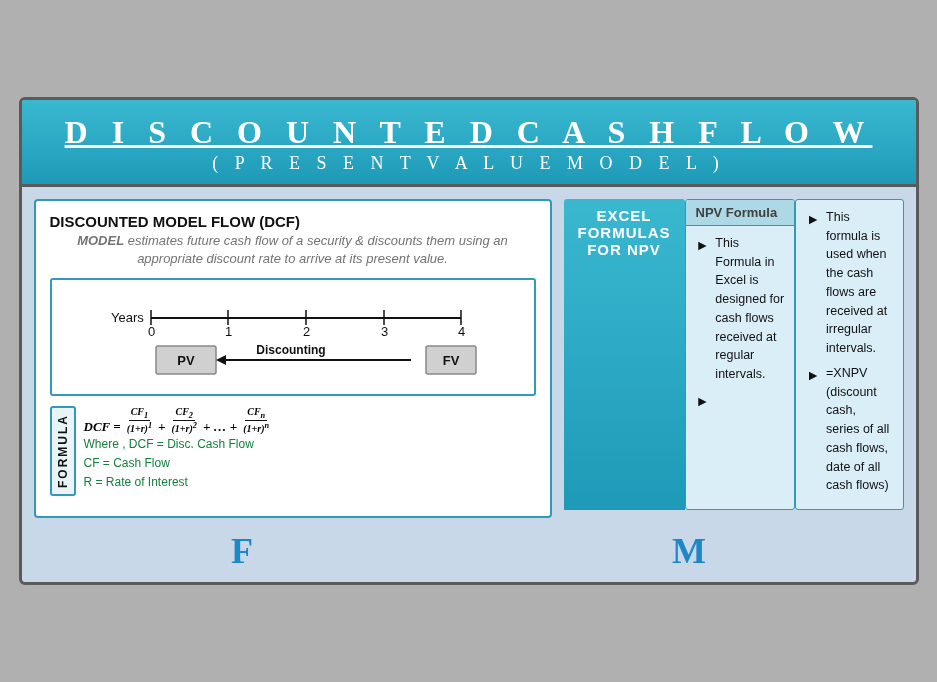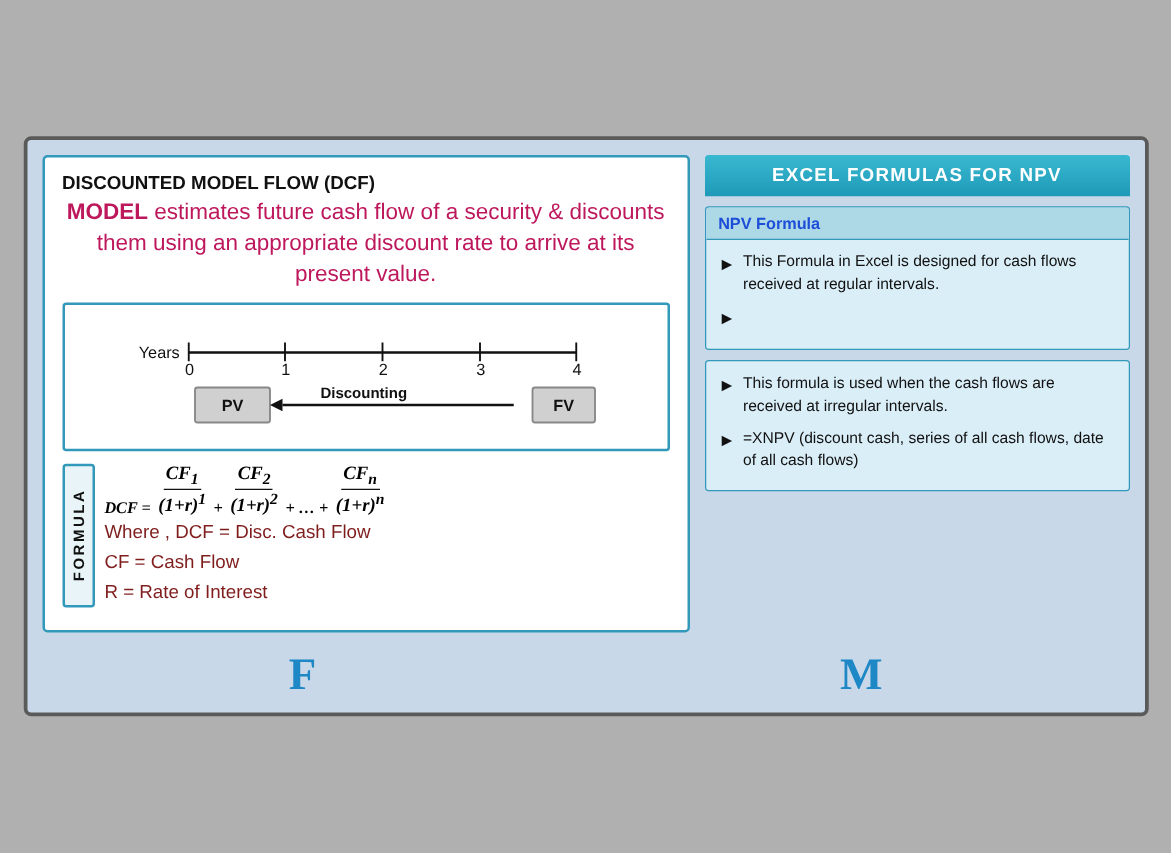--- a/index.html
+++ b/index.html
@@ -55,25 +55,26 @@
       border-radius: 4px;
       padding: 12px 14px;
     }
     .dcf-title {
       font-size: 15px;
       font-weight: bold;
       color: #111;
       margin-bottom: 2px;
     }
     .dcf-desc {
-      font-size: 18px;
-      color: #be185d;
+      font-size: 13px;
+      color: #737373;
       text-align: center;
       margin-bottom: 10px;
       line-height: 1.4;
+      font-style: italic;
     }
     
     .timeline-box {
       border: 2px solid #3399bb;
       border-radius: 3px;
       padding: 10px 14px 10px 10px;
       margin-bottom: 10px;
       background: white;
     }
     .timeline-svg {
@@ -103,29 +104,29 @@
       margin-right: 8px;
       align-self: stretch;
       display: flex;
       align-items: center;
       justify-content: center;
     }
     .formula-content {
       flex: 1;
     }
     .formula-vars {
-      font-size: 15px;
-      color: #7f1d1d;
+      font-size: 12px;
+      color: #15803d;
       line-height: 1.6;
     }
     
     .right-panel {
       width: 340px;
       display: flex;
-      flex-direction: column;
+      flex-direction: row;
       gap: 0;
     }
     .excel-header {
       background: linear-gradient(to bottom, #3ab8d0, #1e9ab8);
       color: white;
       font-size: 15px;
       font-weight: bold;
       letter-spacing: 1px;
       padding: 8px 14px;
       text-align: center;
@@ -138,21 +139,21 @@
       border-radius: 3px;
       margin-bottom: 8px;
       overflow: hidden;
     }
     .npv-card-header {
       background: #add8e6;
       font-weight: bold;
       font-size: 13px;
       padding: 5px 10px;
       border-bottom: 1.5px solid #3399bb;
-      color: #1d4ed8;
+      color: #404040;
     }
     .npv-card-body {
       padding: 8px 10px;
       font-size: 12.5px;
       color: #111;
       line-height: 1.5;
     }
     .npv-item {
       display: flex;
       flex-direction: row;
@@ -177,21 +178,21 @@
       font-weight: bold;
       color: #1e88c7;
       font-family: Georgia, serif;
     }
     
     .frac {
       display: inline-flex;
       flex-direction: column;
       align-items: center;
       vertical-align: middle;
-      font-size: 15px;
+      font-size: 10px;
       font-style: italic;
       font-family: Georgia, serif;
       margin: 0 1px;
     }
     .frac-num {
       border-bottom: 1.5px solid #111;
       padding: 0 2px;
       font-weight: bold;
     }
     .frac-den {
@@ -207,20 +208,24 @@
       font-family: Georgia, serif;
       font-style: italic;
       font-weight: bold;
     }
   </style>
 </head>
 <body>
 
 <div class="main-container">
 
+  <div class="title-banner">
+    <div class="title-main">D I S C O U N T E D   C A S H   F L O W</div>
+    <div class="title-sub">( P R E S E N T   V A L U E   M O D E L )</div>
+  </div>
 
   <div class="content-row">
 
     <div class="left-panel">
       <div class="dcf-title">
         <span>DISCOUNTED MODEL FLOW (DCF)</span>
       </div>
       <div class="dcf-desc">
         <strong>MODEL</strong><span> estimates future cash flow of a security &amp; discounts them using an appropriate discount rate to arrive at its present value.</span>
       </div>

